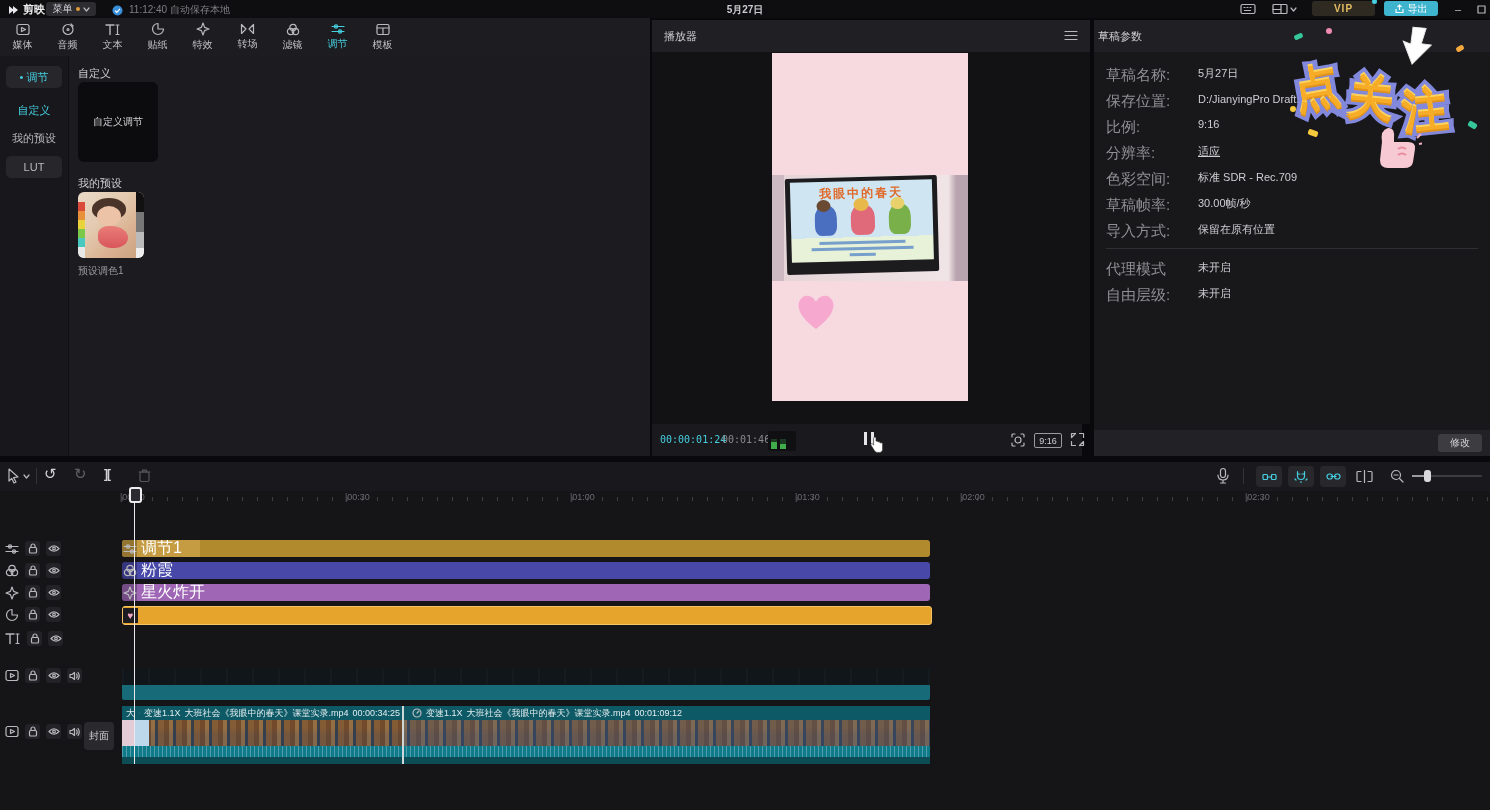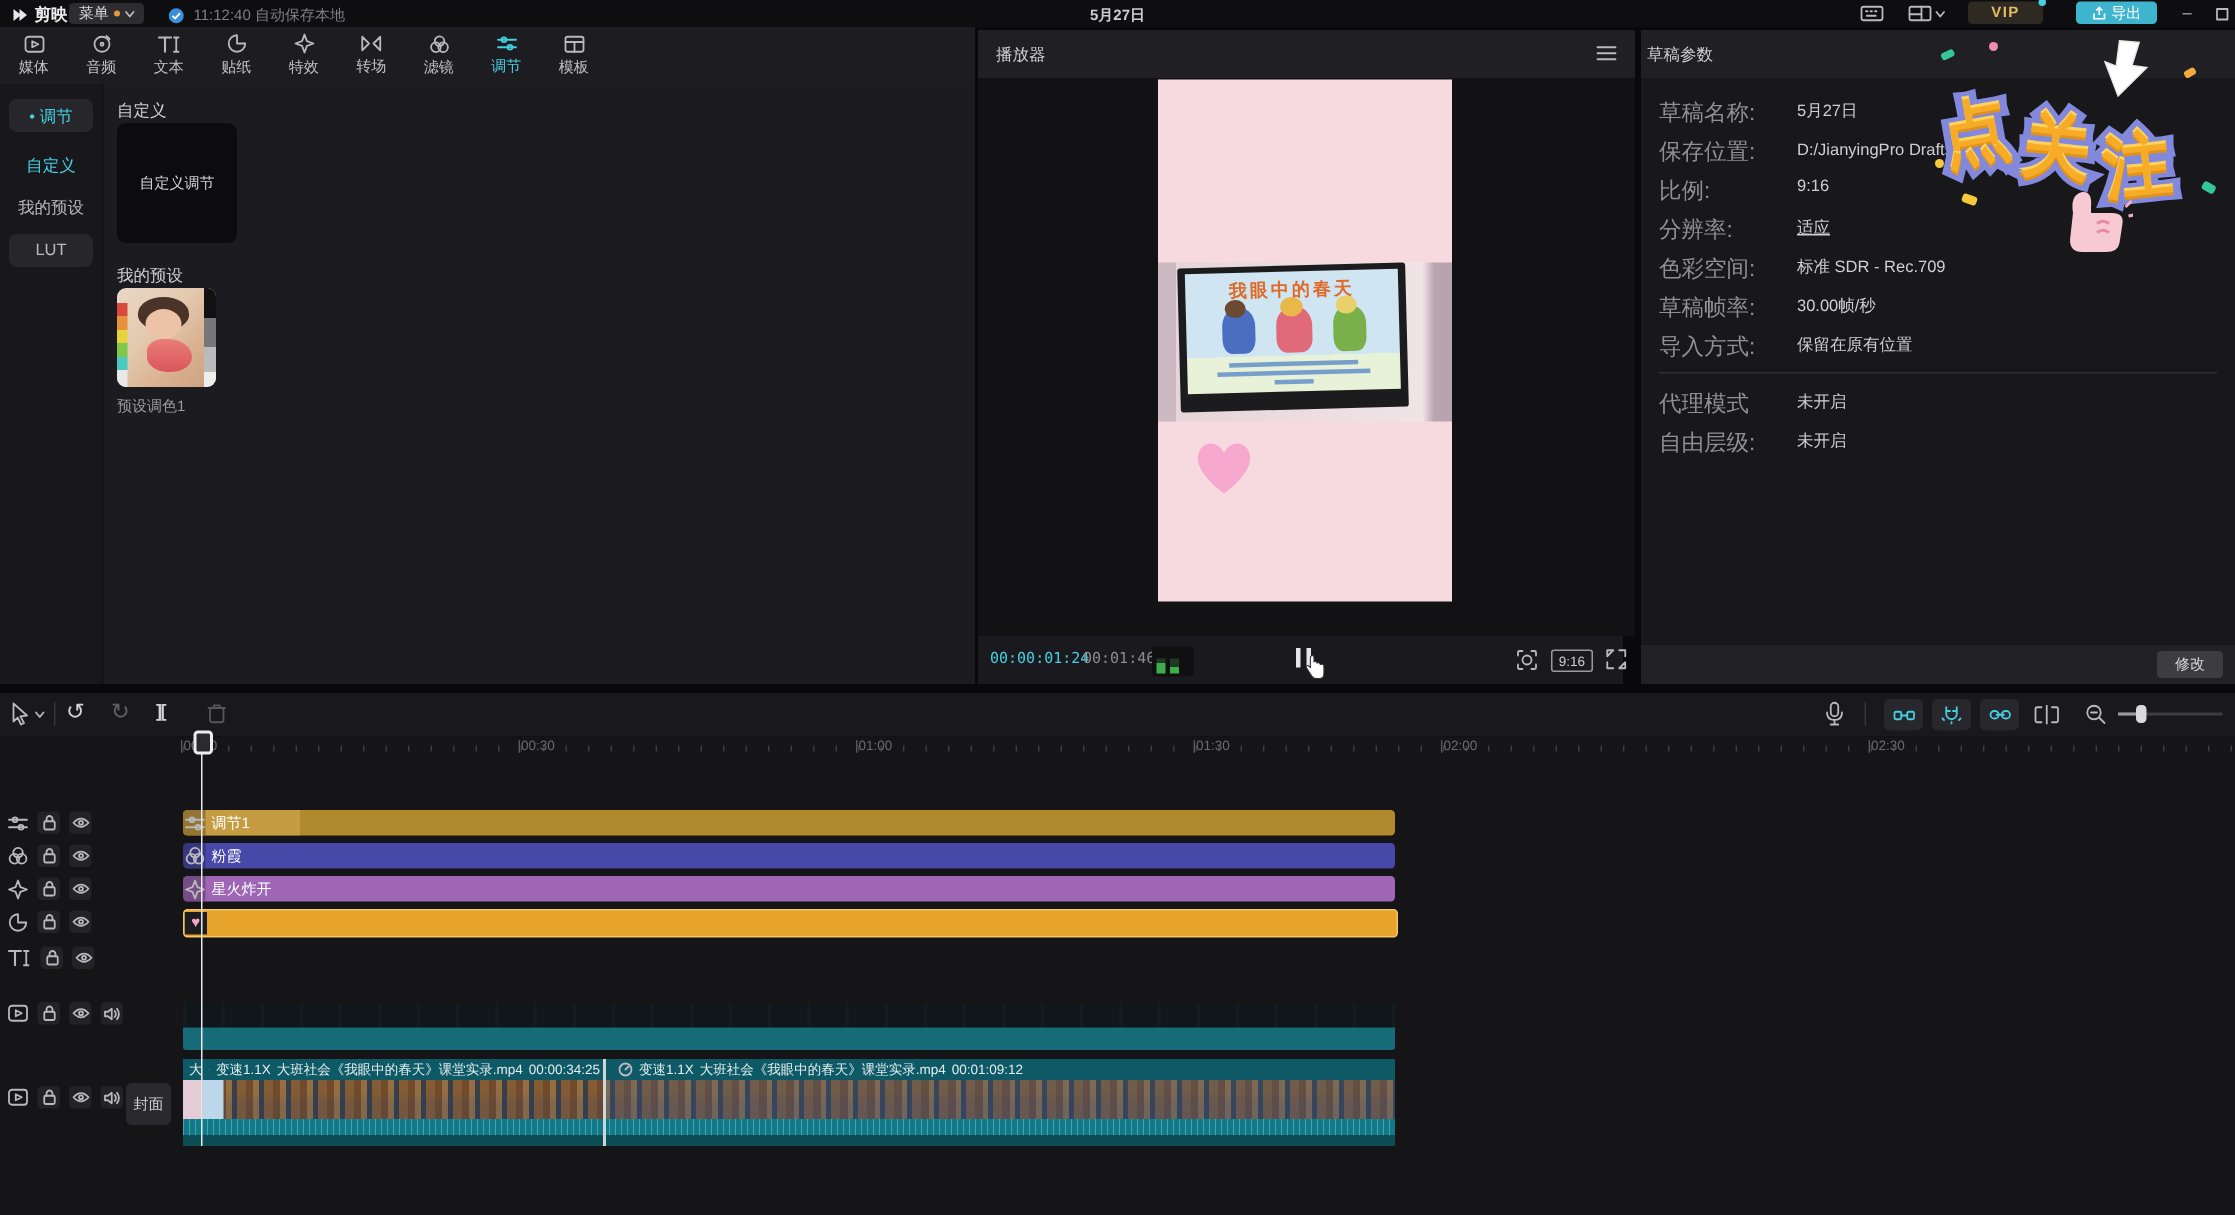--- a/index.html
+++ b/index.html
@@ -45,21 +45,21 @@
   .stk-back{color:transparent;-webkit-text-stroke:10px #8289dd;text-shadow:0 3px 0 #6f76cf;}
   .stk-front{color:#f6ac26;text-shadow:0 -2px 0 #fdd35d, 0 2px 0 #e1921b;}
   
   #tl-toolbar{left:0;top:462px;width:1490px;height:29px;background:#19191d;}
   .chip-cyan{background:#27272c;border-radius:4px;display:flex;align-items:center;justify-content:center;}
   
   #timeline{left:0;top:491px;width:1490px;height:319px;background:#151518;}
   .tick{position:absolute;top:6px;width:1px;height:4px;background:#3c3c41;}
   .rlabel{position:absolute;top:1px;font-size:9px;color:#6b6b70;white-space:nowrap;}
   .trackbar{position:absolute;left:122px;width:808px;height:17px;border-radius:3px;display:flex;align-items:center;overflow:hidden;}
-  .trackbar .tname{font-size:10px;color:#fff;margin-left:4px;white-space:nowrap;}
+  .trackbar .tname{font-size:16px;color:#fff;margin-left:4px;white-space:nowrap;}
   .tb-iconchip{width:15px;height:17px;display:flex;align-items:center;justify-content:center;background:rgba(0,0,0,.25);}
   .hrow{position:absolute;left:0;width:112px;height:17px;display:flex;align-items:center;gap:6px;padding-left:5px;}
   .hrow .cell{width:15px;height:15px;display:flex;align-items:center;justify-content:center;background:#232327;border-radius:3px;}
   .cliptext{font-size:9px;color:#e3ecee;white-space:nowrap;display:flex;align-items:center;gap:4px;}
 </style>
 </head>
 <body>
 
 <div id="app">
 
@@ -93,21 +93,21 @@
     </div>
     <div class="abs" style="left:1272px;top:3px;display:flex;align-items:center;gap:2px;">
       <svg width="16" height="12" viewBox="0 0 16 12">
           <rect x="1" y="1.5" width="14" height="9" rx="1" class="ic"></rect>
           <path d="M9 1.5 V10.5 M1 6.5 H9" class="ic"></path>
         </svg>
       <svg width="7" height="5" viewBox="0 0 7 5">
           <path d="M1 1 L3.5 4 L6 1" class="ic"></path>
         </svg>
     </div>
-    <div class="abs tchip" style="left:1312px;top:1px;width:50px;height:15px;background:#2e2a22;">
+    <div class="abs tchip" style="left:1312px;top:1px;width:63px;height:15px;background:#2e2a22;">
       <span style="color:#e5bd63;font-weight:bold;font-size:10px;letter-spacing:1px;">VIP</span>
       <span class="abs" style="right:-2px;top:-2px;width:5px;height:5px;border-radius:50%;background:#45cfe0;"></span>
     </div>
     <div class="abs tchip" style="left:1384px;top:1px;width:54px;height:15px;background:#3fb4cf;gap:4px;">
       <svg width="9" height="10" viewBox="0 0 9 10">
           <path d="M4.5 6 V1 M2.5 3 L4.5 1 L6.5 3 M1 5 V8.5 H8 V5" stroke="#fff" stroke-width="1.1" fill="none"></path>
         </svg>
       <span style="color:#fff;font-size:10px;">导出</span>
     </div>
     <div class="abs" style="left:1449px;top:0;width:18px;height:18px;display:flex;align-items:center;justify-content:center;color:#bbb;">–</div>

